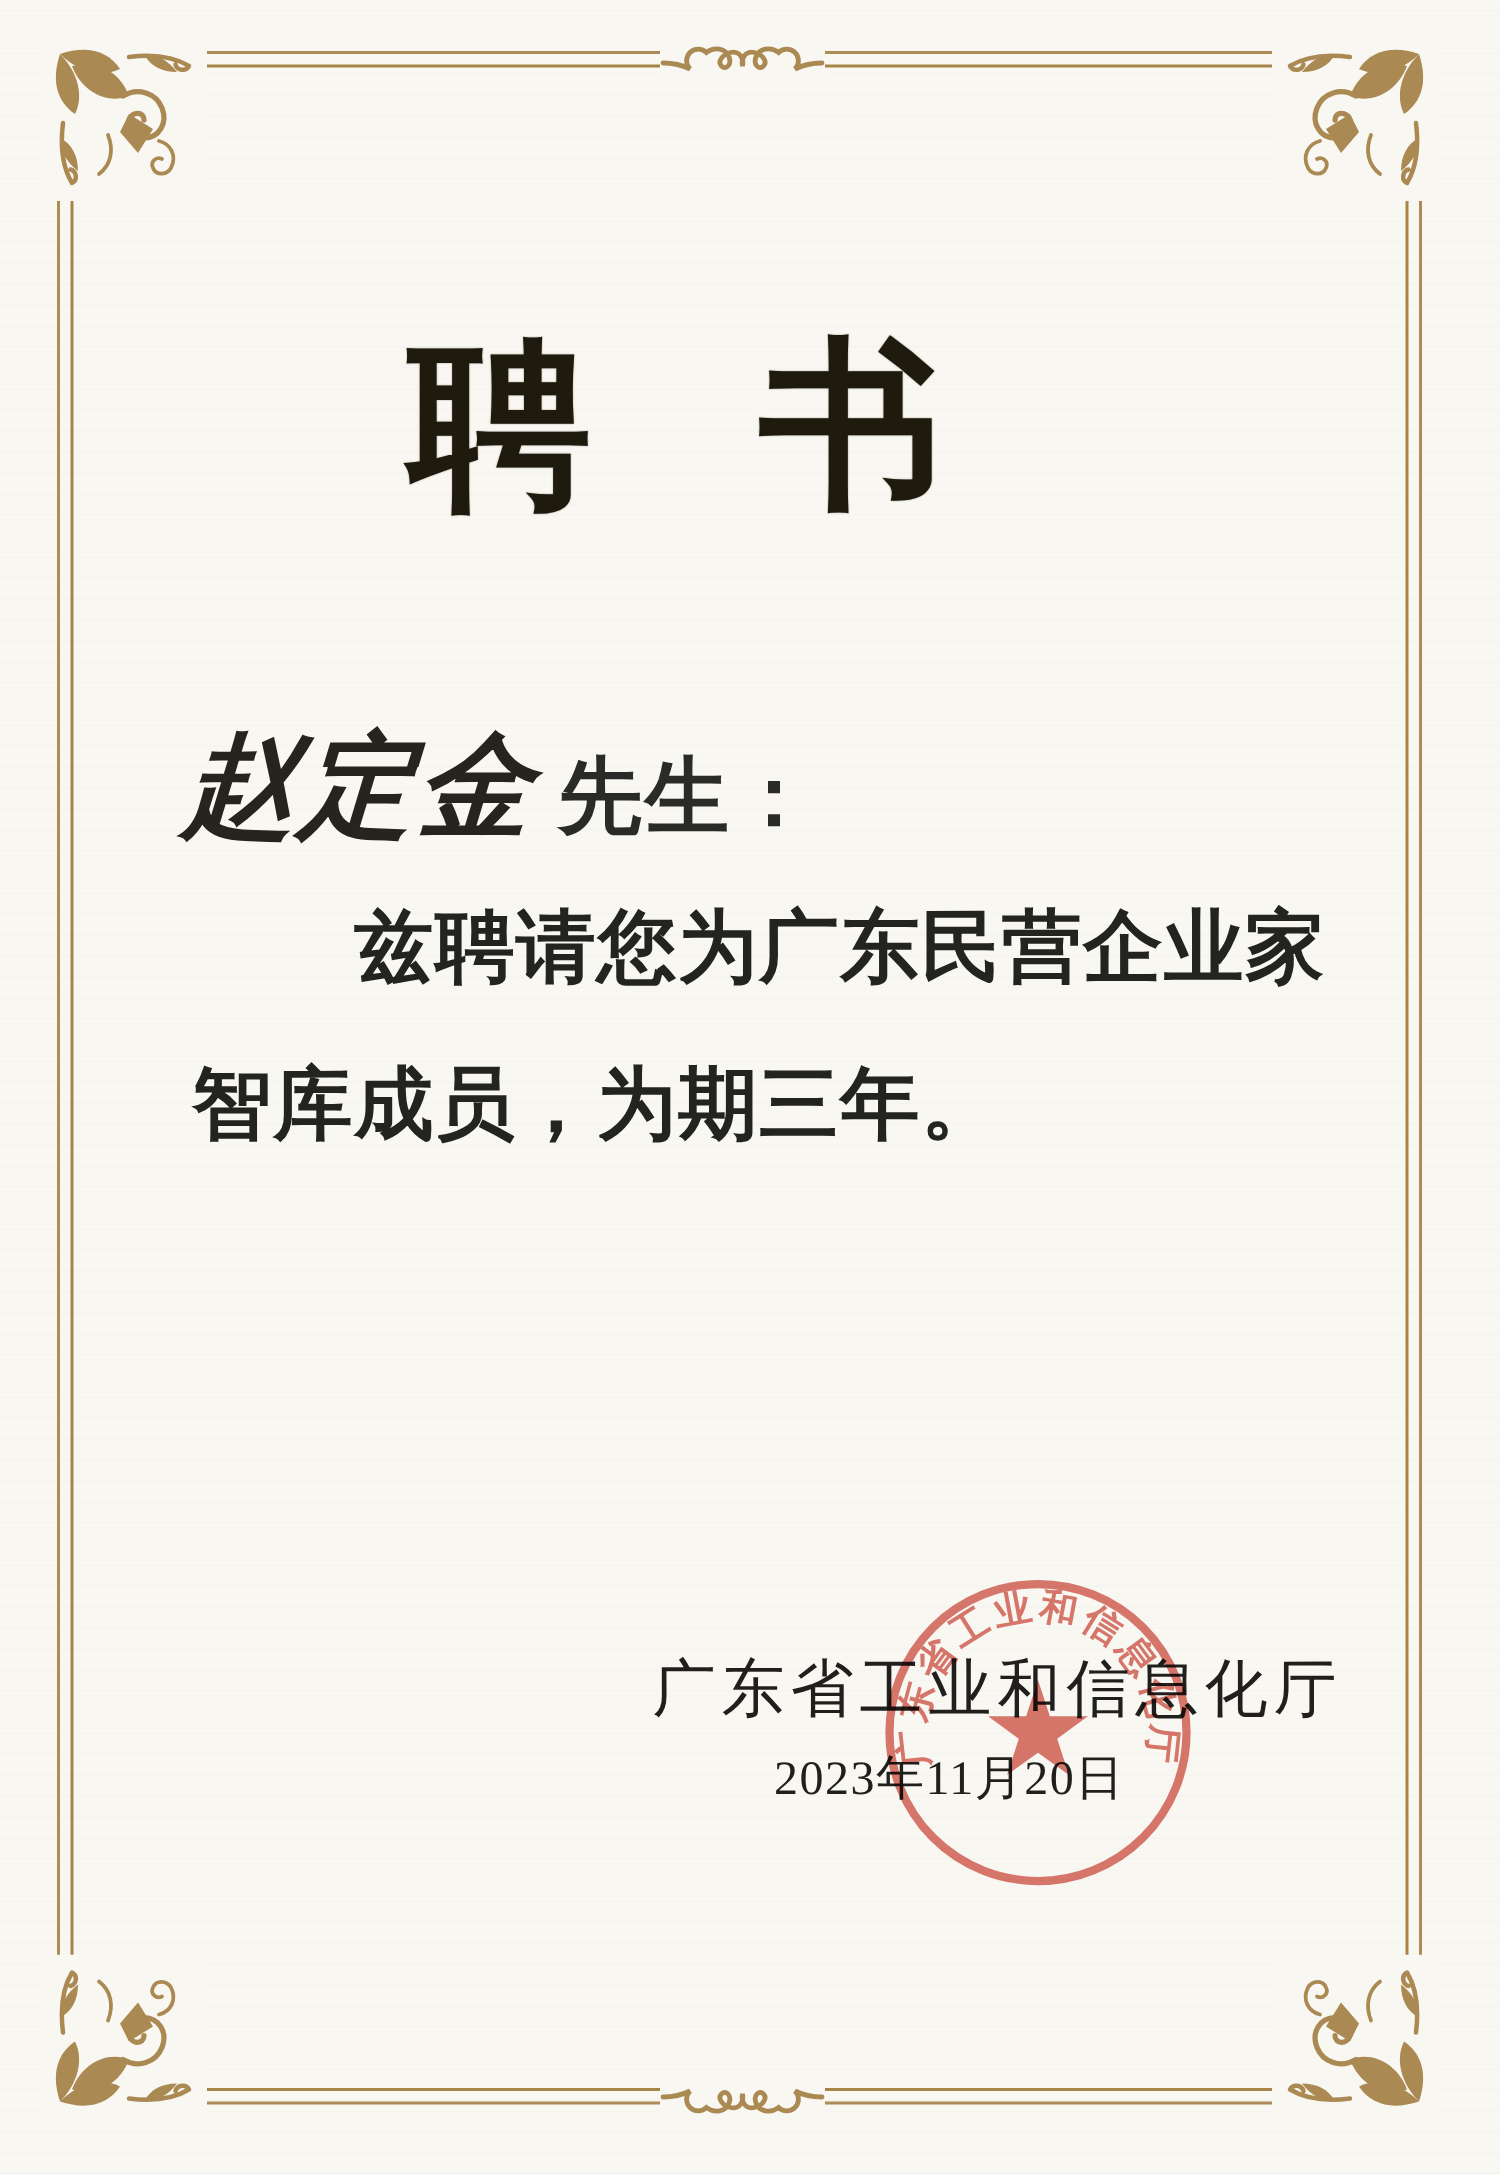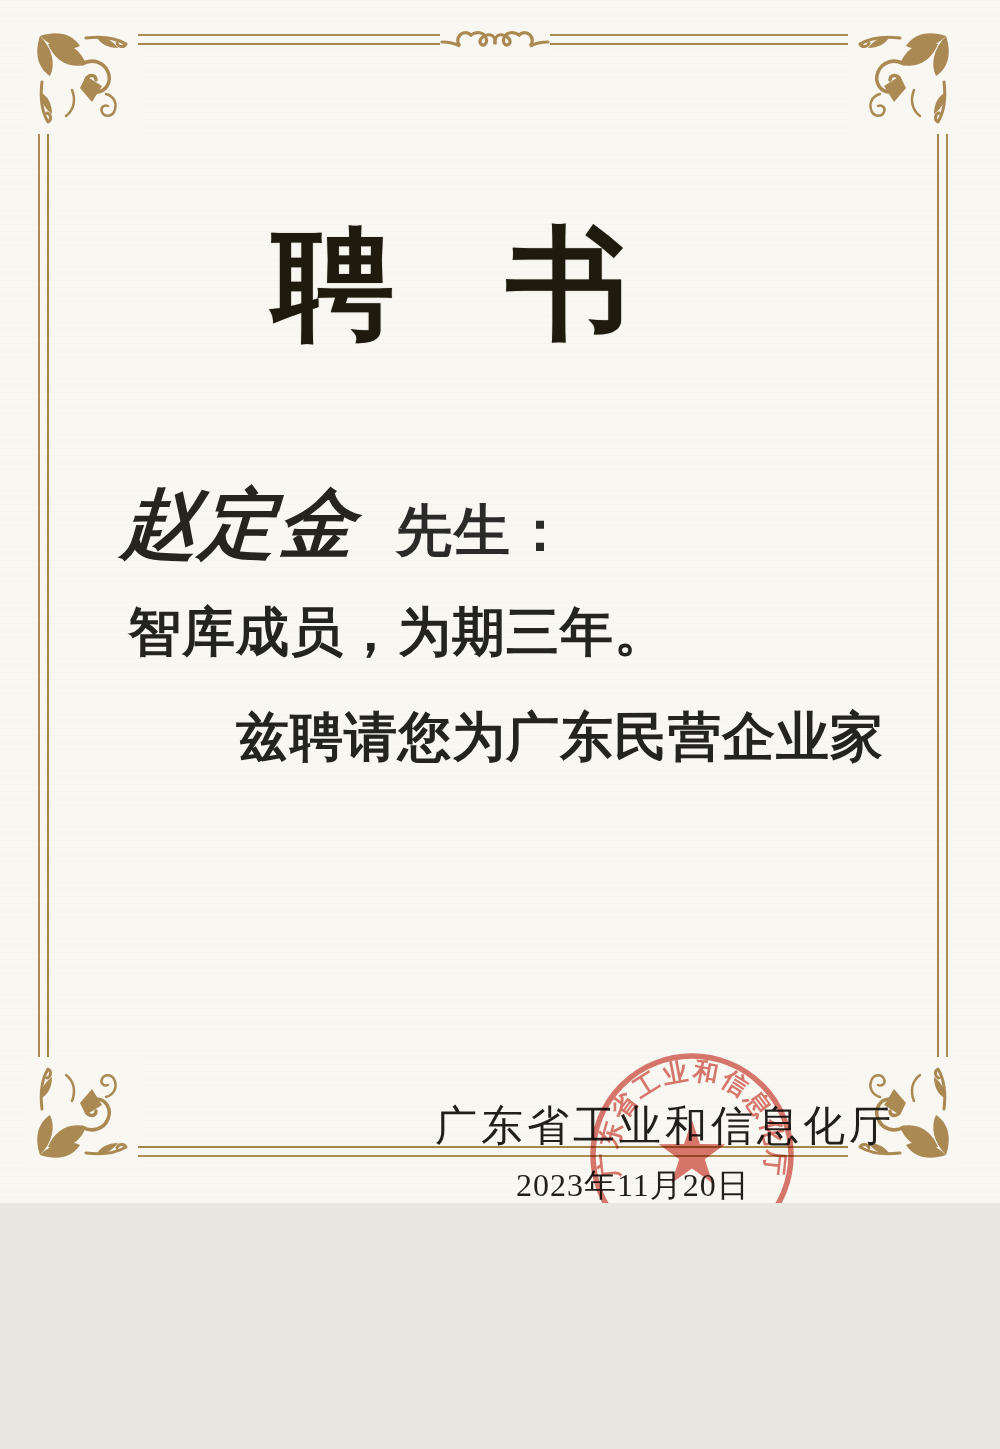--- a/index.html
+++ b/index.html
@@ -1,18 +1,18 @@
 <!DOCTYPE html>
 <html><head>
 <meta charset="utf-8">
 <style>
   html,body{margin:0;padding:0;background:#e9e7e2;}
   .page{
     position:relative;
-    width:1000px;height:1203px;
+    width:1000px;height:1449px;
     margin:0 auto;
     background:#f8f7f2;
     background-image:repeating-linear-gradient(180deg, rgba(120,115,100,0.018) 0 1px, rgba(0,0,0,0) 1px 7px);
     overflow:hidden;
     font-family:"Liberation Serif","DejaVu Serif",serif;
     color:#1f1b12;
   }
   
   .frame-outer{position:absolute;left:38px;top:34px;right:52px;bottom:46px;border:2px solid #ae8c55;}
   .frame-inner{position:absolute;left:47px;top:43px;right:61px;bottom:55px;border:2px solid #a78447;}
@@ -36,21 +36,21 @@
   }
   .recipient{
     position:absolute;left:122px;top:474px;
     display:flex;align-items:baseline;gap:16px;white-space:nowrap;
   }
   .recipient .name{
     font-size:76px;font-weight:700;font-style:italic;
     letter-spacing:2px;color:#26241f;transform:skewX(-3deg);
   }
   .recipient .honorific{
-    font-size:56px;font-weight:700;color:#2a2a28;letter-spacing:2px;margin-left:24px;
+    font-size:56px;font-weight:700;color:#2a2a28;letter-spacing:2px;
   }
   .body-text{
     position:absolute;left:128px;top:580px;width:770px;
     font-size:53px;font-weight:700;line-height:105px;
     color:#23231f;letter-spacing:1px;
   }
   .body-text .line.indent{padding-left:108px;}
   .issuer{
     position:absolute;left:435px;top:1098px;
     font-size:42px;letter-spacing:4px;white-space:nowrap;color:#201f1c;
@@ -126,22 +126,22 @@
     </svg>
 
   <div class="title">聘书</div>
 
   <div class="recipient">
     <span class="name">赵定金</span>
     <span class="honorific">先生：</span>
   </div>
 
   <div class="body-text">
+    <div class="line indent">兹聘请您为广东民营企业家</div>
     <div class="line">智库成员，为期三年。</div>
-    <div class="line indent">兹聘请您为广东民营企业家</div>
   </div>
 
   <div class="issuer">广东省工业和信息化厅</div>
   <div class="date">2023年11月20日</div>
 
   <div class="seal">
     <svg viewBox="0 0 218 218">
       <circle cx="109" cy="109" r="99" fill="none" stroke="#d4574b" stroke-width="5.5"></circle>
       <polygon points="109,74 116.9,98.1 142.3,98.2 121.8,113.2 129.6,137.3 109,122.5 88.4,137.3 96.2,113.2 75.7,98.2 101.1,98.1" fill="#d4574b"></polygon>
       <defs>

